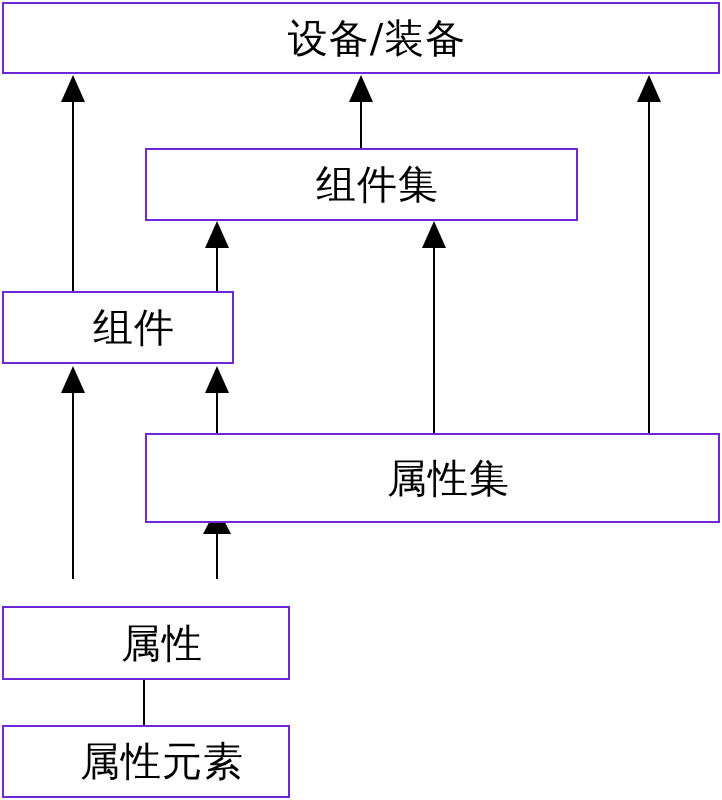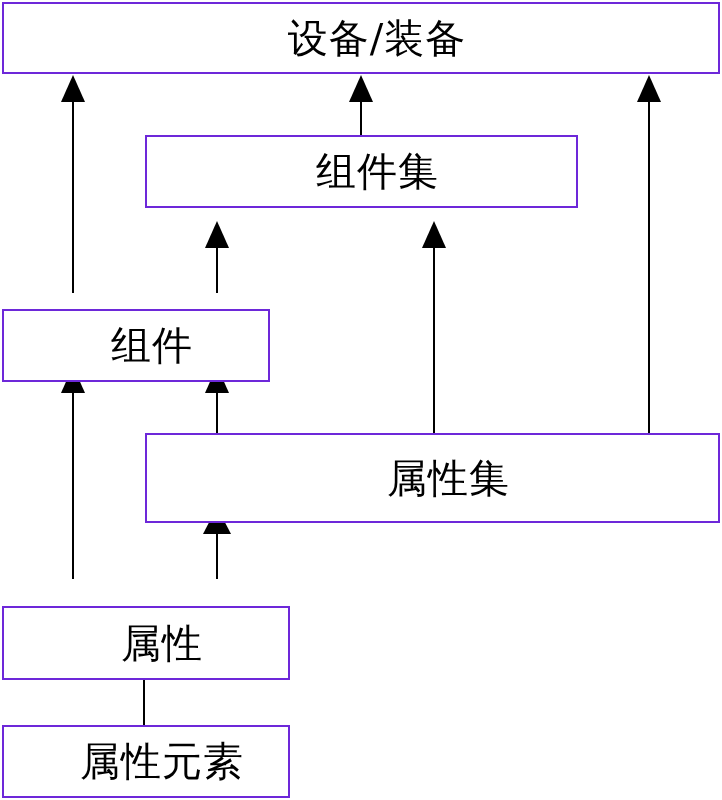--- a/index.html
+++ b/index.html
@@ -11,22 +11,22 @@
       background: #fff;
       display: flex;
       align-items: center;
       justify-content: center;
       color: #000;
       font-size: 40px;
       letter-spacing: 1px;
       padding-left: 32px;
     }
     #b-equipment { left: 2px; top: 2px; width: 718px; height: 72px; }
-    #b-compset { left: 145px; top: 135px; width: 433px; height: 73px; }
-    #b-component { left: 2px; top: 309px; width: 268px; height: 73px; }
+    #b-compset { left: 145px; top: 148px; width: 433px; height: 73px; }
+    #b-component { left: 2px; top: 291px; width: 232px; height: 73px; }
     #b-attrset { left: 145px; top: 433px; width: 575px; height: 90px; }
     #b-attr { left: 2px; top: 579px; width: 288px; height: 74px; margin-top: 27px; }
     #b-attrelem { left: 2px; top: 725px; width: 288px; height: 73px; }
     svg.edges { position: absolute; left: 0; top: 0; }
   </style>
 </head>
 <body>
 
 <svg class="edges" width="722" height="800">
   <defs>

